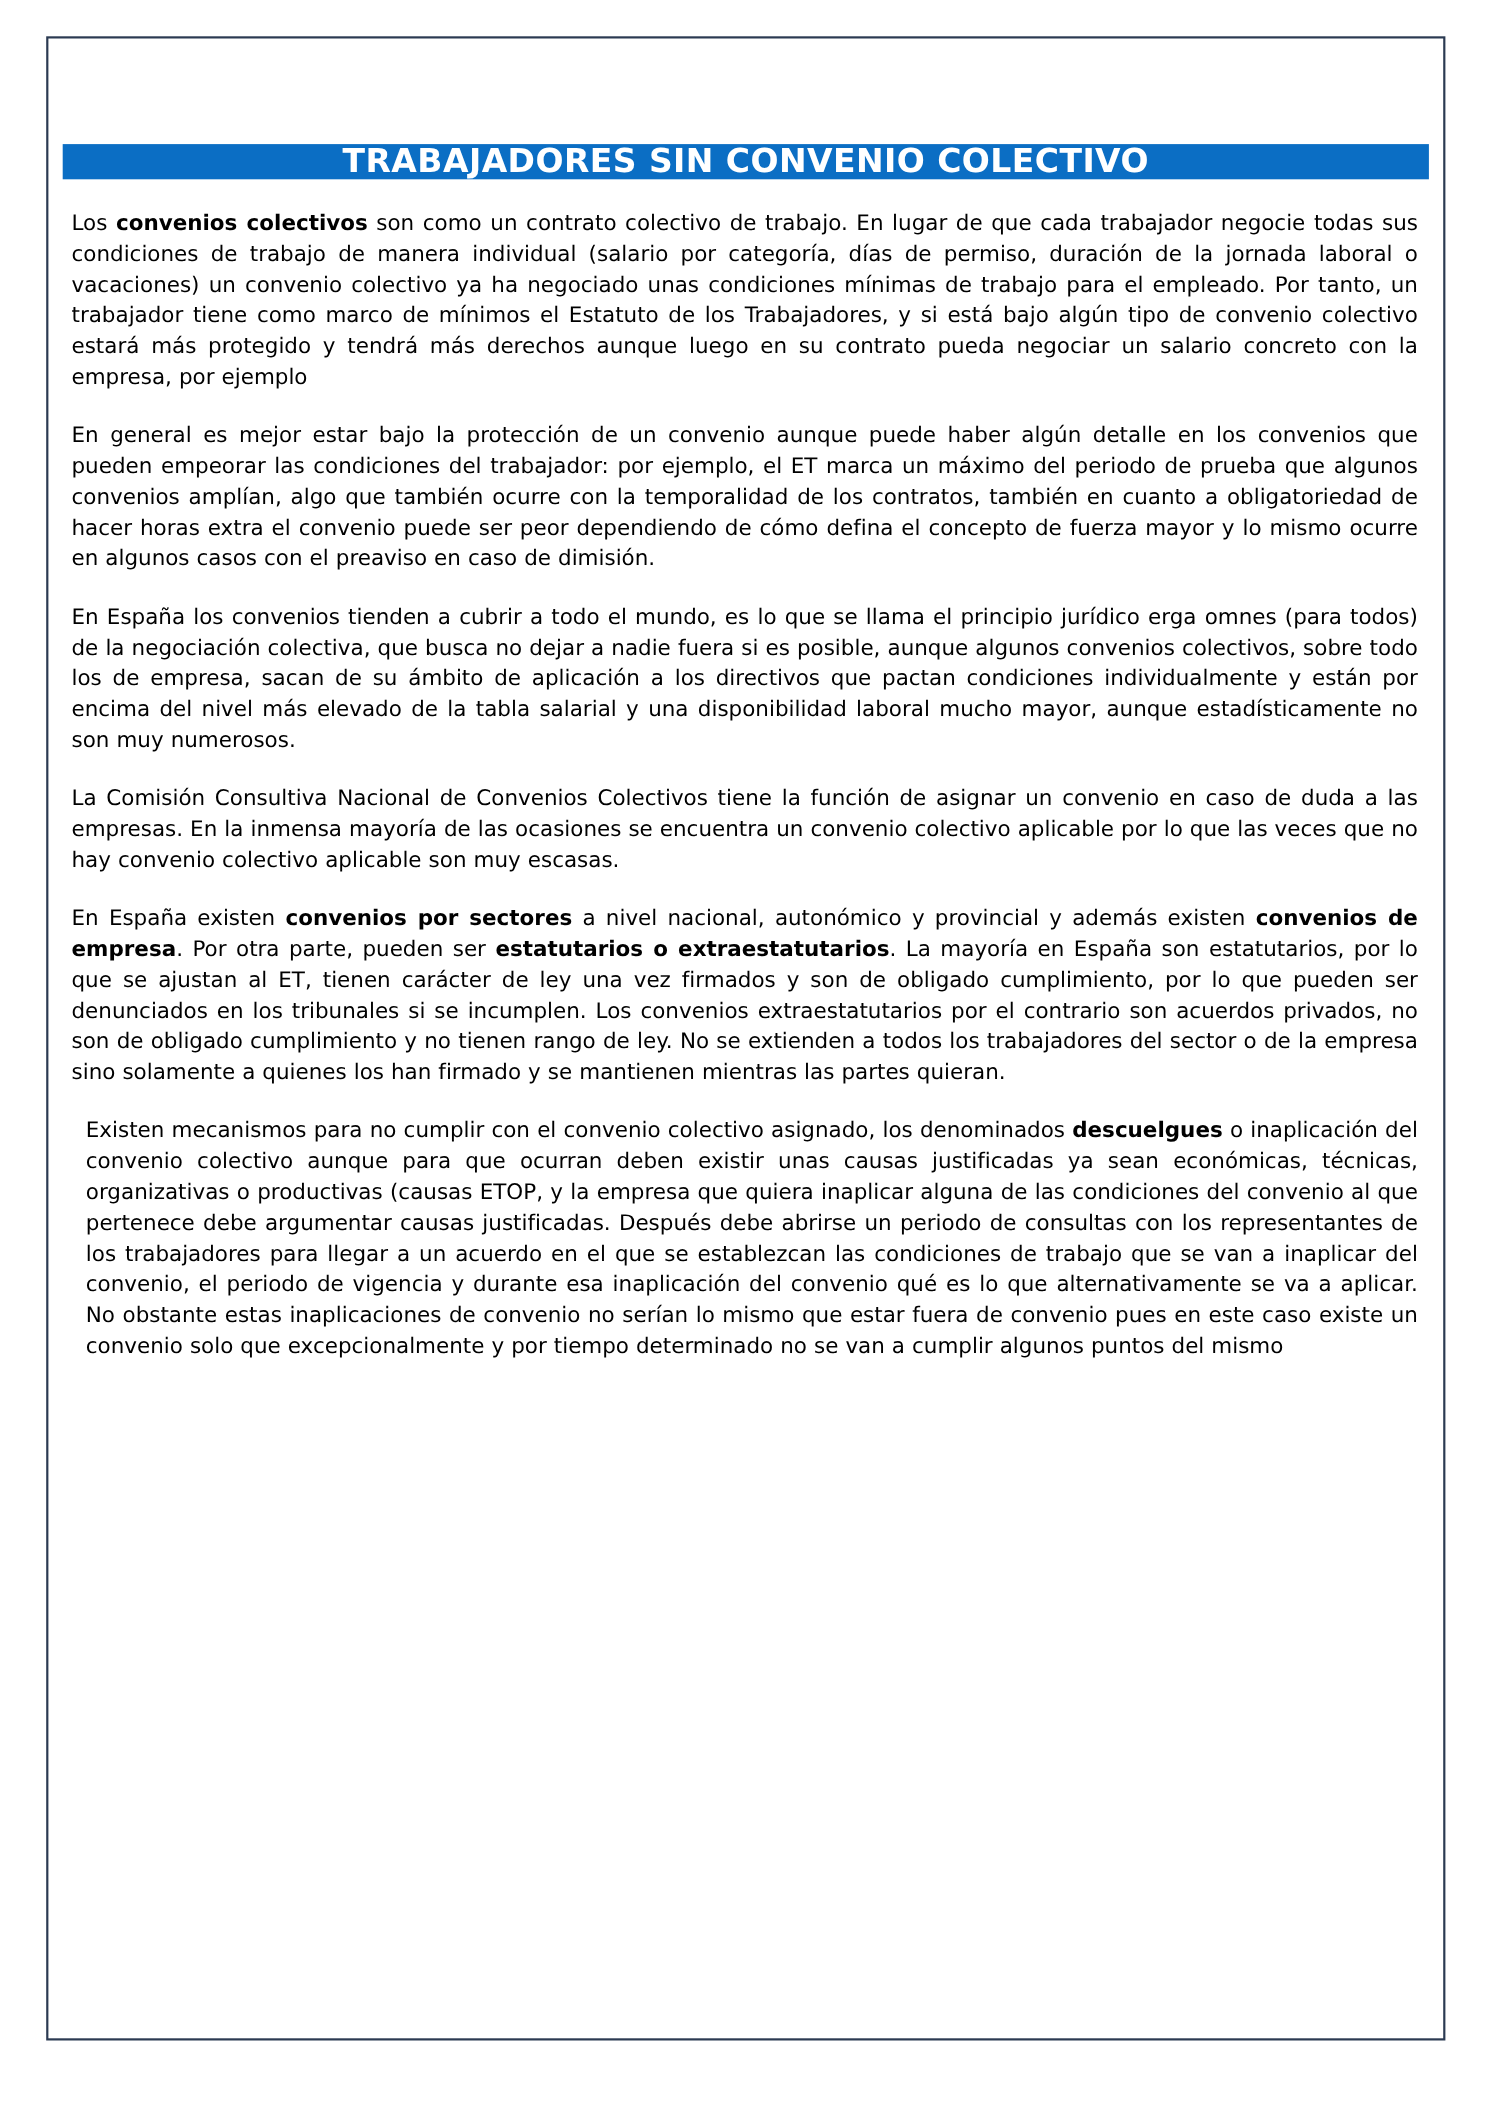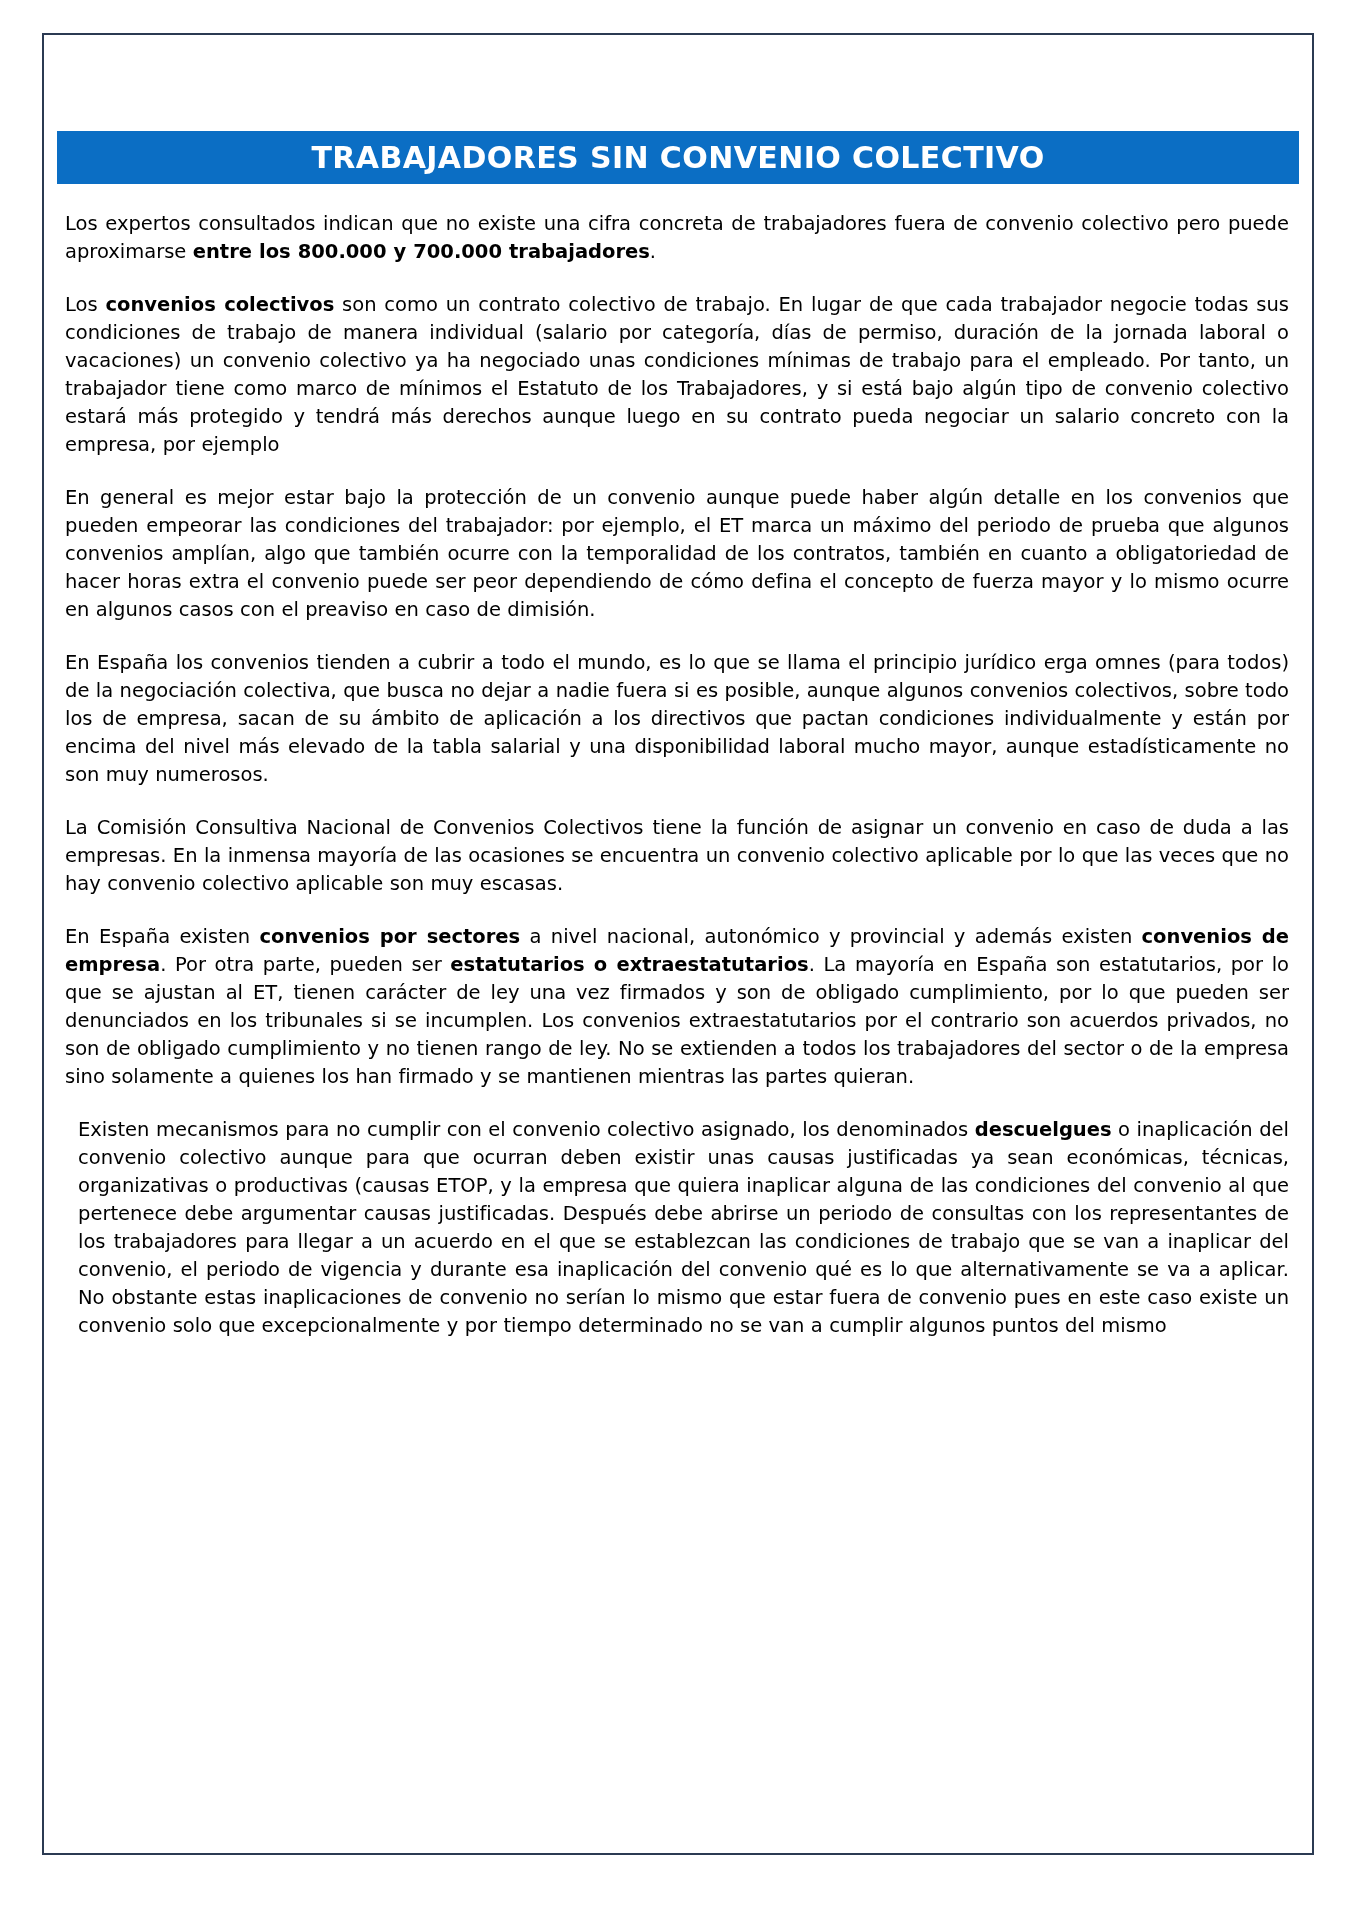--- a/index.html
+++ b/index.html
@@ -33,21 +33,21 @@
     right: 13px;
     bottom: 0;
   }
 
   
   .title-banner {
     margin-top: 96px;
     margin-left: 0px;
     margin-right: 0px;
     background: #0b6ec4;
-    height: 53px;
+    height: 32px;
     display: flex;
     align-items: center;
     justify-content: center;
   }
   .title-banner .title-text {
     color: #ffffff;
     font-family: "DejaVu Sans", sans-serif;
     font-weight: bold;
     font-size: 30px;
     letter-spacing: 0.4px;
@@ -97,21 +97,20 @@
 
 <div class="page" style="border-color: rgb(43, 58, 82);">
   <div class="page-inner">
 
     <div class="title-banner" style="background: rgb(11, 110, 196);">
       <span class="title-text" style="color: rgb(255, 255, 255);">TRABAJADORES SIN CONVENIO COLECTIVO</span>
     </div>
 
     <div class="body-area">
 
-      <p class="para"><span>Los expertos consultados indican que no existe una cifra concreta de trabajadores fuera de convenio colectivo pero puede aproximarse </span><span class="b">entre los 800.000 y 700.000 trabajadores</span><span>.</span></p>
 
       <p class="para"><span>Los </span><span class="b">convenios colectivos</span><span> son como un contrato colectivo de trabajo. En lugar de que cada trabajador negocie todas sus condiciones de trabajo de manera individual (salario por categoría, días de permiso, duración de la jornada laboral o vacaciones) un convenio colectivo ya ha negociado unas condiciones mínimas de trabajo para el empleado. Por tanto, un trabajador tiene como marco de mínimos el Estatuto de los Trabajadores, y si está bajo algún tipo de convenio colectivo estará más protegido y tendrá más derechos aunque luego en su contrato pueda negociar un salario concreto con la empresa, por ejemplo</span></p>
 
       <p class="para"><span>En general es mejor estar bajo la protección de un convenio aunque puede haber algún detalle en los convenios que pueden empeorar las condiciones del trabajador: por ejemplo, el ET marca un máximo del periodo de prueba que algunos convenios amplían, algo que también ocurre con la temporalidad de los contratos, también en cuanto a obligatoriedad de hacer horas extra el convenio puede ser peor dependiendo de cómo defina el concepto de fuerza mayor y lo mismo ocurre en algunos casos con el preaviso en caso de dimisión.</span></p>
 
       <p class="para"><span>En España los convenios tienden a cubrir a todo el mundo, es lo que se llama el principio jurídico </span><span class="i">erga omnes</span><span> (para todos) de la negociación colectiva, que busca no dejar a nadie fuera si es posible, aunque algunos convenios colectivos, sobre todo los de empresa, sacan de su ámbito de aplicación a los directivos que pactan condiciones individualmente y están por encima del nivel más elevado de la tabla salarial y una disponibilidad laboral mucho mayor, aunque estadísticamente no son muy numerosos.</span></p>
 
       <p class="para" style="margin-bottom:12px"><span>La Comisión Consultiva Nacional de Convenios Colectivos  tiene la función de asignar un convenio en caso de duda a las empresas. En la inmensa mayoría de las ocasiones se encuentra un convenio colectivo aplicable por lo que las veces que no hay convenio colectivo aplicable son muy escasas.</span></p>
 
       <p class="quote"><span></span></p>

